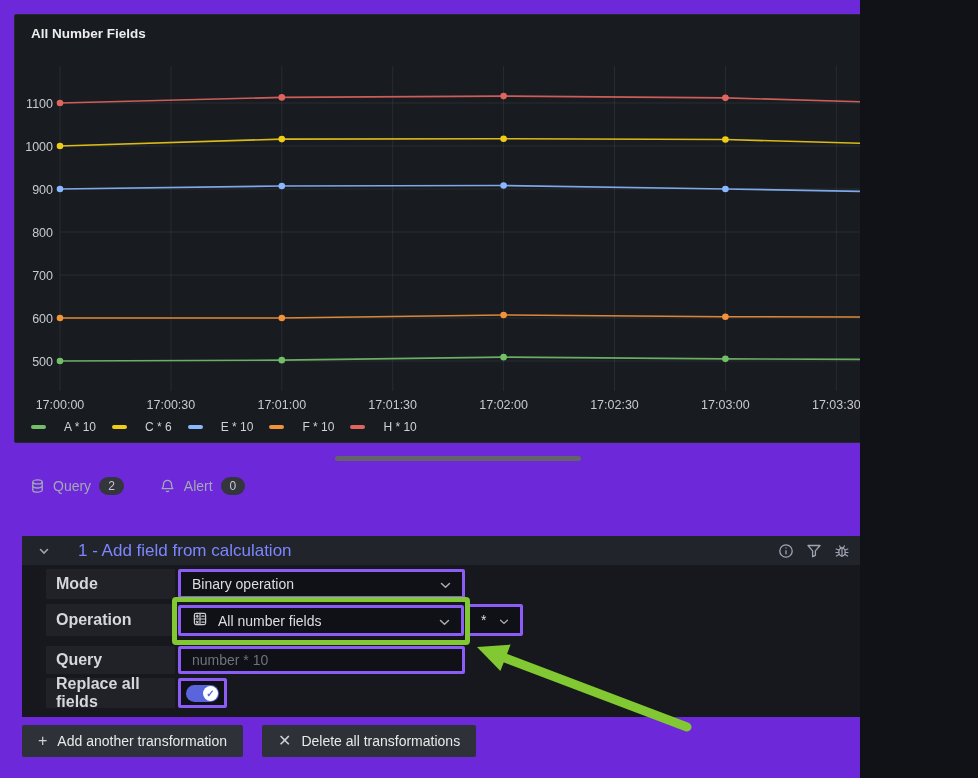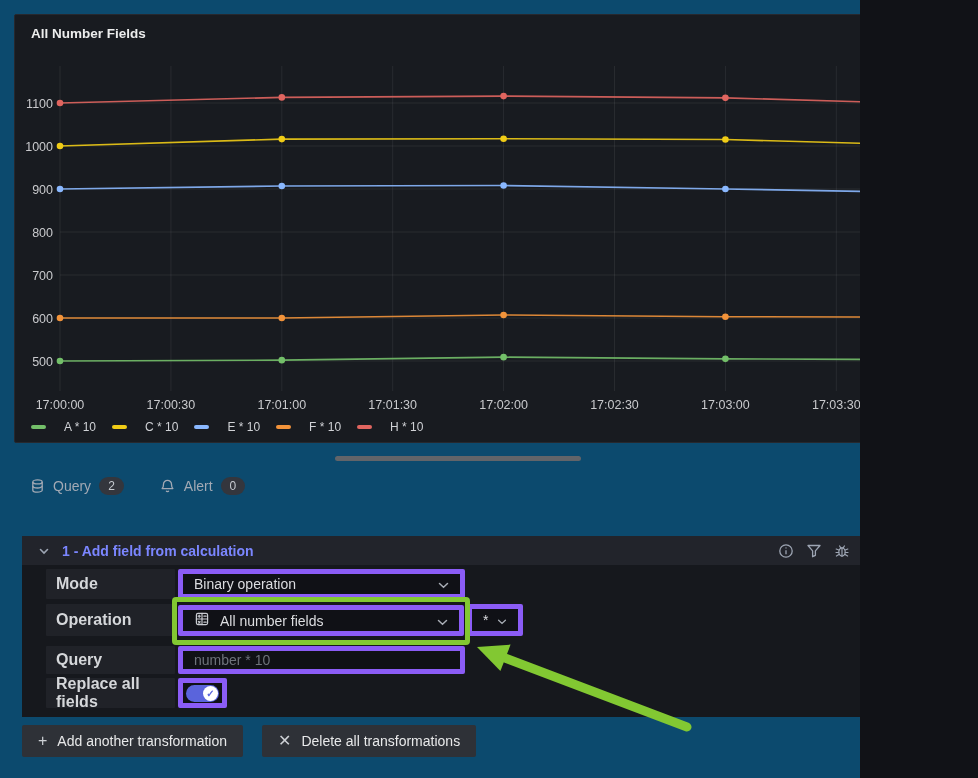--- a/index.html
+++ b/index.html
@@ -1,16 +1,16 @@
 <!DOCTYPE html>
 <html><head>
 <meta charset="utf-8">
 <style>
   html,body{margin:0;padding:0;background:#111217;}
-  .screen{position:relative;width:860px;height:778px;background:#0c4a6e;overflow:hidden;
+  .screen{position:relative;width:860px;height:778px;background:#6d28d9;overflow:hidden;
           font-family:"Liberation Sans",sans-serif;color:#d8d9da;}
   .abs{position:absolute;}
 
   
   .chart-panel{left:14px;top:14px;width:948px;height:429px;background:#181b20;
                border:1px solid #26282e;border-radius:2px;box-sizing:border-box;}
   .panel-title{position:absolute;left:16px;top:11px;font-size:13.5px;font-weight:700;color:#eceded;cursor:pointer;}
   svg text{font-family:"Liberation Sans",sans-serif;}
   .legend{position:absolute;left:16px;top:405px;display:flex;align-items:center;gap:16px;
           font-size:12px;color:#d0d2d6;}
@@ -28,28 +28,28 @@
   .tab.active{color:#ffffff;font-weight:700;}
   .badge{background:#34363d;color:#c6cad0;border-radius:10px;padding:1px 9px;font-size:12px;font-weight:400;line-height:16px;}
   .tab .underline{position:absolute;left:0;right:0;bottom:0;height:3px;border-radius:1px;
        background:linear-gradient(90deg,#f55f3e,#ff9830);}
   .tab svg{flex:0 0 auto;}
 
   
   .tr-header{left:22px;top:536px;width:934px;height:29px;background:#22242b;display:flex;
              align-items:center;justify-content:space-between;box-sizing:border-box;padding:0 16px 0 14px;}
   .tr-title-wrap{display:flex;align-items:center;gap:10px;cursor:pointer;}
-  .tr-title{font-size:14px;font-weight:700;color:#7b86ff;}
+  .tr-title{font-size:17px;font-weight:400;color:#7b86ff;margin-left:16px;}
   .tr-icons{display:flex;align-items:center;gap:12px;}
   .icon-btn{width:16px;height:16px;display:inline-flex;align-items:center;justify-content:center;cursor:pointer;}
   .tr-body{left:22px;top:565px;width:934px;height:152px;background:#16181d;}
 
   .flabel{position:absolute;left:46px;width:129px;background:#202228;color:#d5d7da;font-size:16px;
           font-weight:600;display:flex;align-items:center;padding-left:10px;box-sizing:border-box;border-radius:1px;}
-  .select,.tinput,.togglebox{position:absolute;background:#101116;border:5px solid #8b5cf6;border-radius:2px;
+  .select,.tinput,.togglebox{position:absolute;background:#101116;border:3px solid #8b5cf6;border-radius:2px;
           box-sizing:border-box;display:flex;align-items:center;font-size:14px;color:#dcdde0;}
   .select{justify-content:space-between;padding:0 11px;cursor:pointer;}
   .select .val{display:flex;align-items:center;gap:10px;}
   .tinput{padding:0 11px;}
   .placeholder{color:#6e737b;}
   .togglebox{justify-content:center;cursor:pointer;}
   .toggle-pill{width:33px;height:17px;border-radius:9px;background:#5a64dc;position:relative;}
   .toggle-knob{position:absolute;right:1px;top:1px;width:15px;height:15px;border-radius:50%;background:#ffffff;
                display:flex;align-items:center;justify-content:center;font-size:10px;color:#5a64dc;font-weight:700;}
 
@@ -134,21 +134,21 @@
         <circle cx="710.4000000000001" cy="82.84" r="3.3" fill="#E0655F"></circle>
         <circle cx="932.2" cy="89.29" r="3.3" fill="#E0655F"></circle>
       </svg>
     <div class="legend" id="legend">
         <span class="legend-item">
           <span class="swatch" style="background: rgb(115, 191, 105);"></span>
           <span>A * 10</span>
         </span>
         <span class="legend-item">
           <span class="swatch" style="background: rgb(240, 204, 22);"></span>
-          <span>C * 10</span>
+          <span>C * 6</span>
         </span>
         <span class="legend-item">
           <span class="swatch" style="background: rgb(138, 184, 255);"></span>
           <span>E * 10</span>
         </span>
         <span class="legend-item">
           <span class="swatch" style="background: rgb(242, 147, 58);"></span>
           <span>F * 10</span>
         </span>
         <span class="legend-item">

